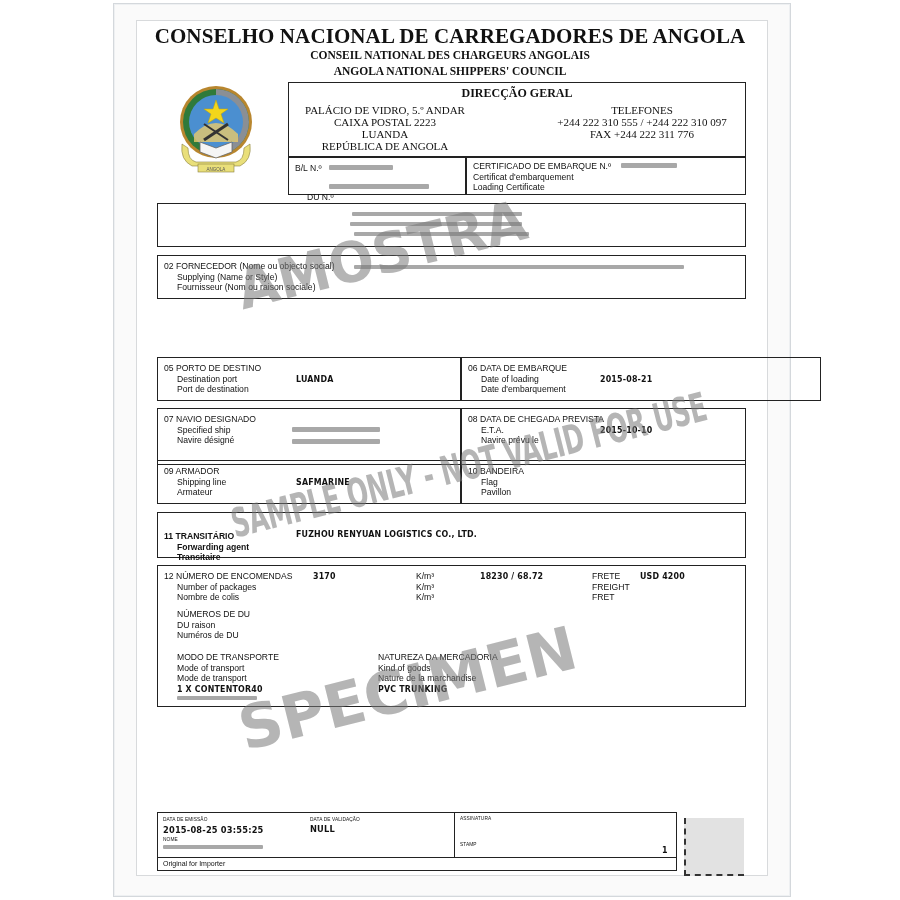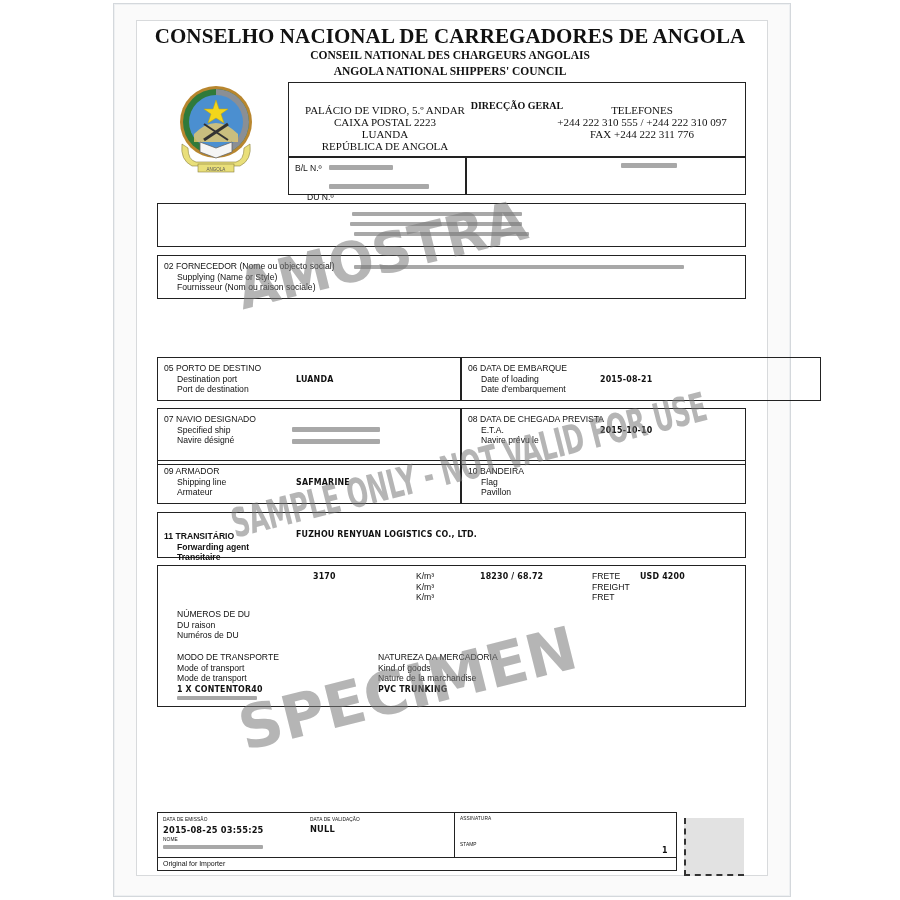--- a/index.html
+++ b/index.html
@@ -8,21 +8,21 @@
   .frame-inner { position:absolute; left:136px; top:20px; width:630px; height:854px; background:#fff; border:1px solid #d8dadc; }
   .page { position:absolute; left:0; top:0; width:900px; height:900px;border-radius:26px; }
 
   .title-main { position:absolute; left:150px; top:24px; width:600px; text-align:center; font-family:"Liberation Serif", serif; font-weight:bold; font-size:21px; letter-spacing:0.1px; }
   .title-sub { position:absolute; left:150px; width:600px; text-align:center; font-family:"Liberation Serif", serif; font-weight:bold; font-size:11.5px; }
 
   .emblem { position:absolute; left:172px; top:82px; width:88px; height:96px; }
 
   .box { position:absolute; border:1.6px solid #222; box-sizing:border-box; background:transparent; }
   .serif { font-family:"Liberation Serif", serif; }
-  .hdr-title { position:absolute; left:0; top:17px; width:100%; text-align:center; font-weight:bold; font-size:10px; }
+  .hdr-title { position:absolute; left:0; top:3px; width:100%; text-align:center; font-weight:bold; font-size:12px; }
   .addr { position:absolute; font-size:11px; text-align:center; line-height:12px; }
 
   .lbl { position:absolute; font-size:8.6px; line-height:10px; white-space:nowrap; }
   .lbl div { height:10.5px; }
   .val { position:absolute; font-size:8.6px; font-weight:bold; font-family:"DejaVu Sans", sans-serif; letter-spacing:0.2px; white-space:nowrap; transform:scaleX(0.92); transform-origin:left; }
   .redact { position:absolute; height:5px; background:#a8a8a8; border-radius:1px; }
   .vdiv { position:absolute; top:0; bottom:0; width:1.6px; background:#222; }
 
   .wm { position:absolute; font-family:"DejaVu Sans", sans-serif; font-weight:bold; color:rgba(120,120,120,0.55); white-space:nowrap; pointer-events:none; transform-origin:left center; }
 
@@ -71,20 +71,25 @@
       <div>FAX +244 222 311 776</div>
     </div>
   </div>
 
   <div class="box" style="left:288px; top:157px; width:458px; height:38px;">
     <div class="vdiv" style="left:176px;"></div>
     <div class="lbl" style="left:6px; top:5px;">B/L N.º</div>
     <div class="redact" style="left:40px; top:7px; width:64px;"></div>
     <div class="lbl" style="left:18px; top:24px;margin-top:10px;">DU N.º</div>
     <div class="redact" style="left:40px; top:26px; width:100px;"></div>
+    <div class="lbl" style="left:184px; top:3px;">
+      <div>CERTIFICADO DE EMBARQUE N.º</div>
+      <div>Certificat d'embarquement</div>
+      <div>Loading Certificate</div>
+    </div>
     <div class="redact" style="left:332px; top:5px; width:56px;"></div>
   </div>
 
   <div class="box" style="left:157px; top:203px; width:589px; height:44px;">
     <div class="redact" style="left:194px; top:8px; width:170px; height:4px;"></div>
     <div class="redact" style="left:192px; top:18px; width:172px; height:4px;"></div>
     <div class="redact" style="left:196px; top:28px; width:175px; height:4px;"></div>
   </div>
 
   <div class="box" style="left:157px; top:255px; width:589px; height:44px;">
@@ -148,20 +153,25 @@
   <div class="box" style="left:157px; top:512px; width:589px; height:46px;">
     <div class="lbl" style="left:6px; top:18px;font-weight:bold;">
       <div>11 TRANSITÁRIO</div>
       <div style="padding-left:13px">Forwarding agent</div>
       <div style="padding-left:13px">Transitaire</div>
     </div>
     <div class="val" style="left:138px; top:16px;">FUZHOU RENYUAN LOGISTICS CO., LTD.</div>
   </div>
 
   <div class="box" style="left:157px; top:565px; width:589px; height:142px;">
+    <div class="lbl" style="left:6px; top:5px;">
+      <div>12 NÚMERO DE ENCOMENDAS</div>
+      <div style="padding-left:13px">Number of packages</div>
+      <div style="padding-left:13px">Nombre de colis</div>
+    </div>
     <div class="val" style="left:155px; top:5px;">3170</div>
     <div class="lbl" style="left:258px; top:5px;">
       <div>K/m³</div>
       <div>K/m³</div>
       <div>K/m³</div>
     </div>
     <div class="val" style="left:322px; top:5px;">18230 / 68.72</div>
     <div class="lbl" style="left:434px; top:5px;">
       <div>FRETE</div>
       <div>FREIGHT</div>

